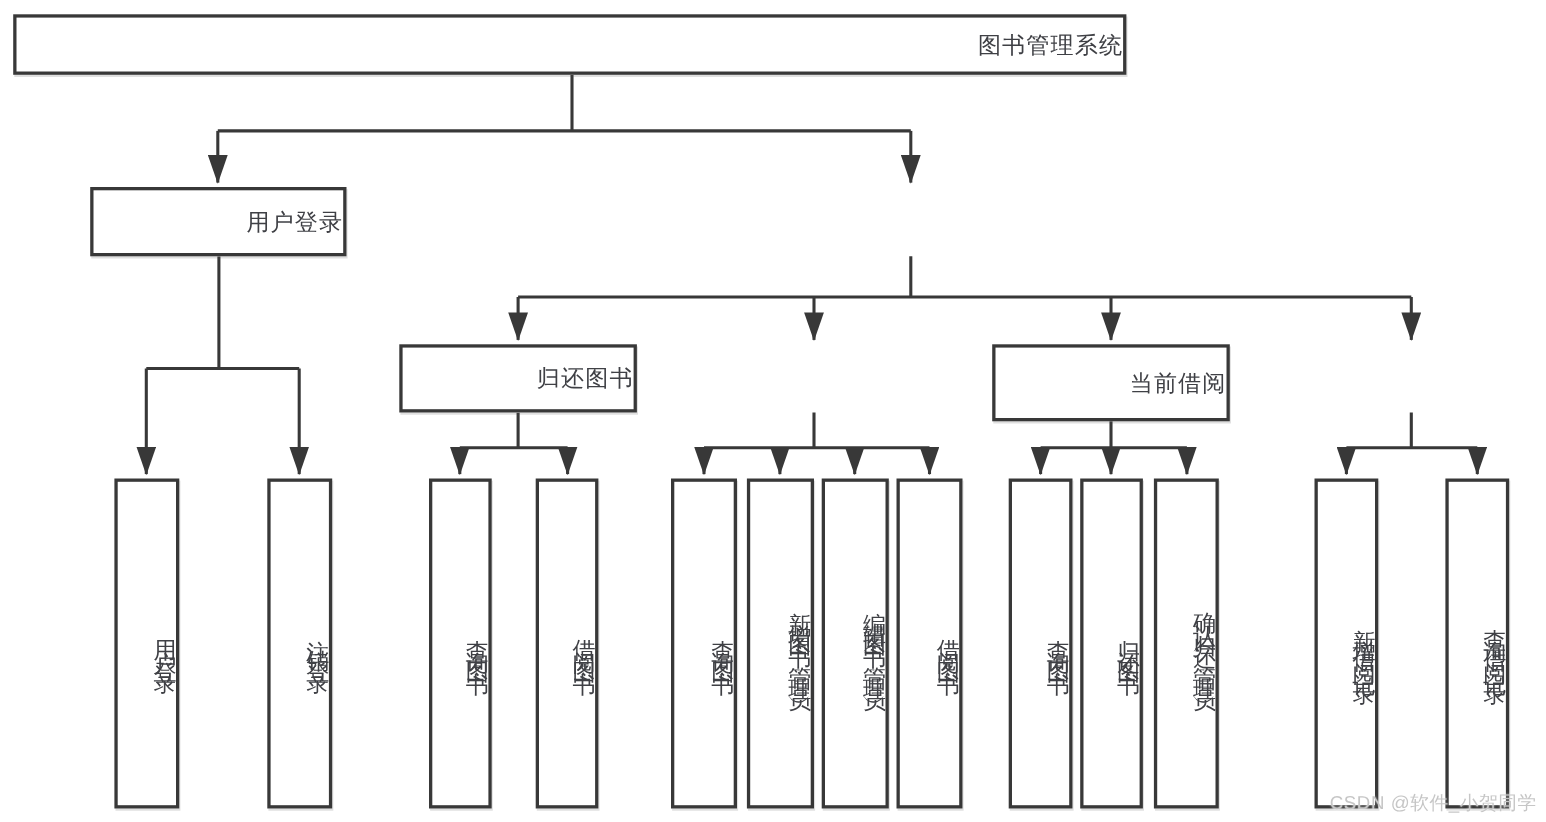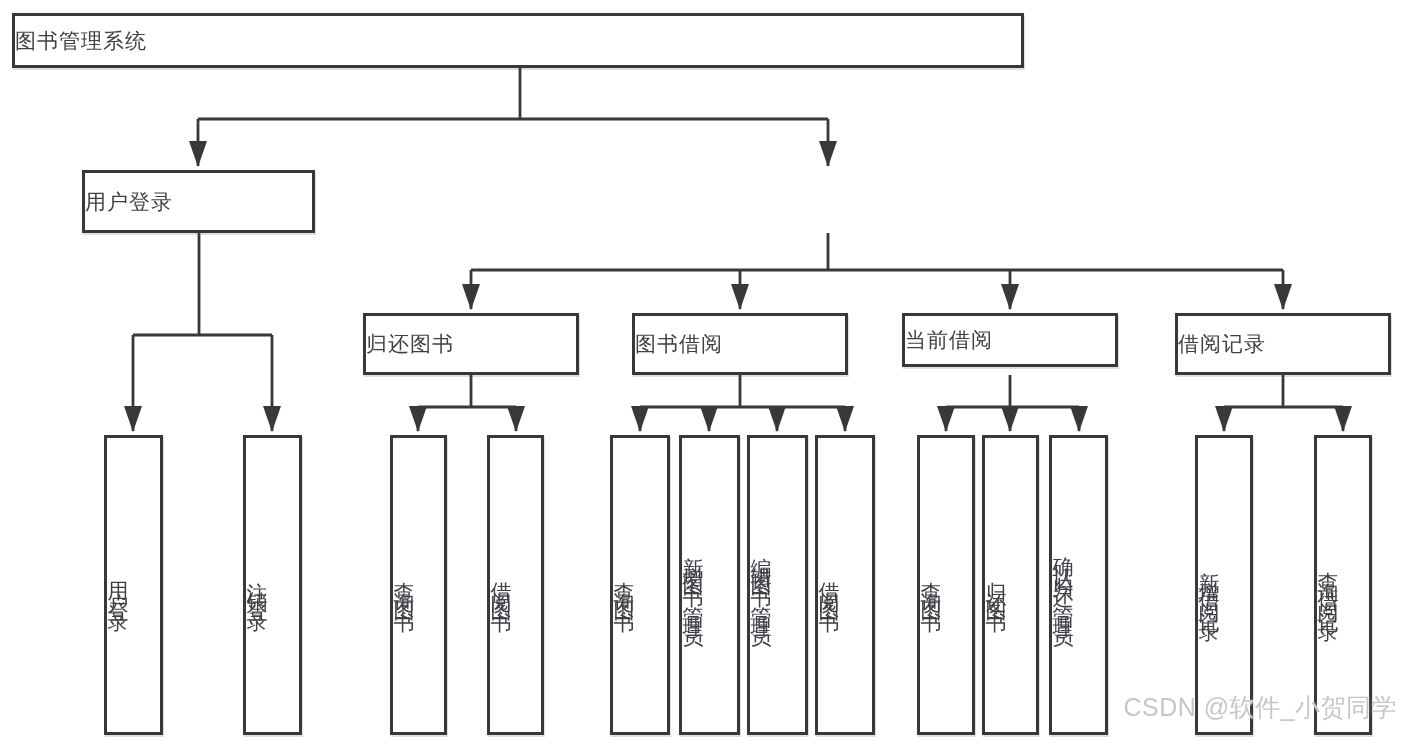--- a/index.html
+++ b/index.html
@@ -39,43 +39,43 @@
     fill: var(--line);
     stroke: none;
   }
   .box {
     position: absolute;
     box-sizing: border-box;
     border: 3px solid var(--border);
     background: #fff;
     display: flex;
     align-items: center;
-    justify-content: flex-start;
+    justify-content: flex-end;
     z-index: 2;
     box-shadow: 1px 2px 0 rgba(80,80,80,0.18);
   }
   .box .lbl {
     font-size: 21px;
     color: var(--text);
     letter-spacing: 1px;
     white-space: nowrap;
   }
   .box .vlbl {
     writing-mode: vertical-rl;
     text-orientation: mixed;
     font-size: 21px;
     line-height: 1.05;
     letter-spacing: 10px;
     color: var(--text);
   }
   .watermark {
     position: absolute;
     right: 8px;
-    bottom: 23px;
-    font-size: 25px;
+    bottom: 6px;
+    font-size: 17px;
     color: var(--watermark);
     letter-spacing: 0.5px;
     z-index: 5;
     text-shadow: 0 0 2px rgba(255,255,255,0.9);
     white-space: nowrap;
   }
 </style>
 </head>
 <body>
 
@@ -122,28 +122,22 @@
     <span class="lbl">图书管理系统</span>
   </div>
 
   <div class="box h" style="left:82px;top:170px;width:233px;height:63px">
     <span class="lbl">用户登录</span>
   </div>
 
   <div class="box h" style="left:363px;top:313px;width:216px;height:62px">
     <span class="lbl">归还图书</span>
   </div>
-  <div class="box h" style="left:632px;top:313px;width:216px;height:62px">
-    <span class="lbl">图书借阅</span>
-  </div>
-  <div class="box h" style="left:902px;top:313px;width:216px;height:54px">
+  <div class="box h" style="left:902px;top:313px;width:216px;height:70px">
     <span class="lbl">当前借阅</span>
-  </div>
-  <div class="box h" style="left:1175px;top:313px;width:216px;height:62px">
-    <span class="lbl">借阅记录</span>
   </div>
 
   <div class="box v" style="left:104px;top:435px;width:59px;height:300px">
     <span class="vlbl">用户登录</span>
   </div>
   <div class="box v" style="left:243px;top:435px;width:59px;height:300px">
     <span class="vlbl">注销登录</span>
   </div>
 
   <div class="box v" style="left:390px;top:435px;width:57px;height:300px">

